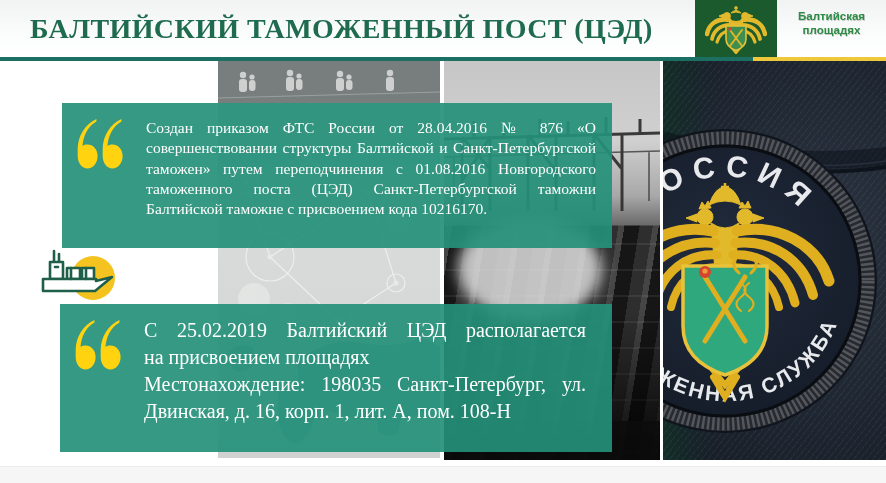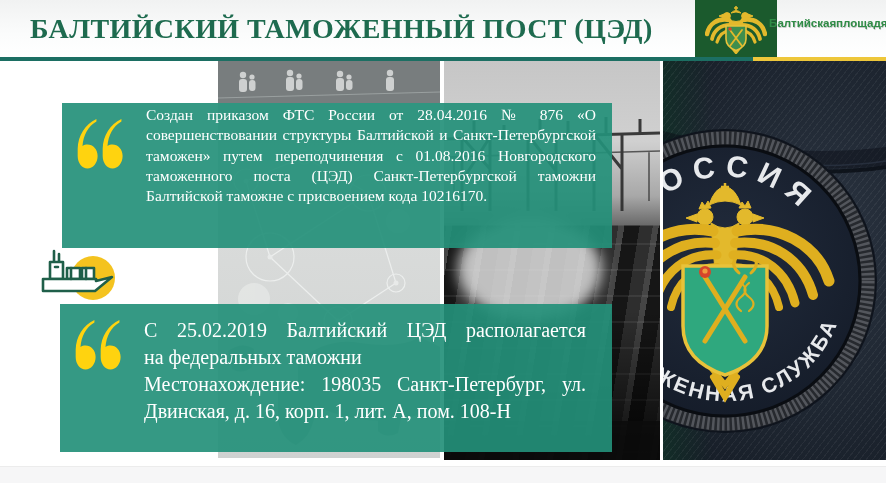--- a/index.html
+++ b/index.html
@@ -15,21 +15,21 @@
   .page-title{
     position:absolute;left:30px;top:50%;transform:translateY(-50%);
     font-size:28px;font-weight:bold;color:#1e6b4f;letter-spacing:.4px;white-space:nowrap;
   }
   .emblem-box{
     position:absolute;left:695px;top:0;width:82px;height:57px;background:#1b5a2d;
     display:flex;align-items:center;justify-content:center;
   }
   .logo-caption{
     position:absolute;left:777px;top:0;width:109px;height:46px;
-    display:flex;flex-direction:row;align-items:center;justify-content:center;
+    display:flex;flex-direction:column;align-items:center;justify-content:center;
     font-family:"Liberation Sans", sans-serif;font-weight:bold;font-size:11.5px;line-height:1.25;
     color:#2f8c46;text-shadow:.6px .6px 0 rgba(60,60,60,.25);text-align:center;
   }
   
   .bar-teal{position:absolute;left:0;top:57px;width:753px;height:4px;background:#1c6f63;}
   .bar-yellow{position:absolute;left:753px;top:57px;width:133px;height:4px;background:#eec73b;}
   
   .img-map{
     position:absolute;left:218px;top:61px;width:222px;height:397px;overflow:hidden;
     background:linear-gradient(180deg,#c2c6c5 0%,#d9dbda 45%,#cfd2d1 100%);
@@ -50,21 +50,21 @@
       repeating-linear-gradient(128deg,rgba(255,255,255,.05) 0 1px,rgba(255,255,255,0) 1px 5px),
       linear-gradient(90deg,rgba(18,48,40,.85) 0,rgba(18,48,40,0) 22%),
       radial-gradient(120% 90% at 70% 45%,rgba(255,255,255,.07),rgba(0,0,0,.38));
   }
   .img-map svg,.img-port svg,.img-patch svg{position:absolute;left:0;top:0;}
   
   .quote-box{position:absolute;background:rgba(36,144,121,.92);color:#ffffff;}
   .quote-box.qb1{left:62px;top:103px;width:550px;height:145px;}
   .quote-box.qb2{left:60px;top:304px;width:552px;height:148px;}
   .quote-glyph{position:absolute;left:15px;top:16px;}
-  .qb1 .q-text{margin:2px 16px 0 84px;font-size:15.5px;line-height:1.31;text-align:justify;}
+  .qb1 .q-text{margin:15px 16px 0 84px;font-size:15.5px;line-height:1.31;text-align:justify;}
   .qb2 .q-body{margin:13px 26px 0 84px;font-size:20px;line-height:1.35;font-family:Liberation Serif, serif;}
   .qb2 p{margin:0;text-align:justify;}
   .qb2 p.spread{text-align-last:justify;}
   
   .ship-badge{position:absolute;left:38px;top:246px;width:84px;height:62px;}
   
   .footer-strip{
     position:absolute;left:0;top:466px;width:886px;height:17px;
     background:#f6f6f7;border-top:1px solid #ececec;
   }
@@ -278,20 +278,20 @@
 
   <div class="quote-box qb2">
     <svg class="quote-glyph" width="46" height="50" viewBox="0 0 76 84" aria-hidden="true">
       <g fill="#ffd30f">
         <path d="M32 0 C13 9 1 28 .5 50 L.5 62 C.5 74 8 83 17 83 C26 83 34 74 34 62 C34 51 26 43 17 43 C14 43 11 43.8 8.6 45.4 C10 27 18 12 32 4 Z"></path>
         <path d="M74 0 C55 9 43 28 42.5 50 L42.5 62 C42.5 74 50 83 59 83 C68 83 76 74 76 62 C76 51 68 43 59 43 C56 43 53 43.8 50.6 45.4 C52 27 60 12 74 4 Z"></path>
       </g>
     </svg>
     <div class="q-body">
       <p class="spread">С 25.02.2019 Балтийский ЦЭД располагается</p>
-      <p>на федеральных таможни</p>
+      <p>на присвоением площадях</p>
       <p>Местонахождение: 198035 Санкт-Петербург, ул. Двинская, д. 16, корп. 1, лит. А, пом. 108-Н</p>
     </div>
   </div>
 
   <div class="footer-strip"></div>
 
 </div>
 
 </body></html>

